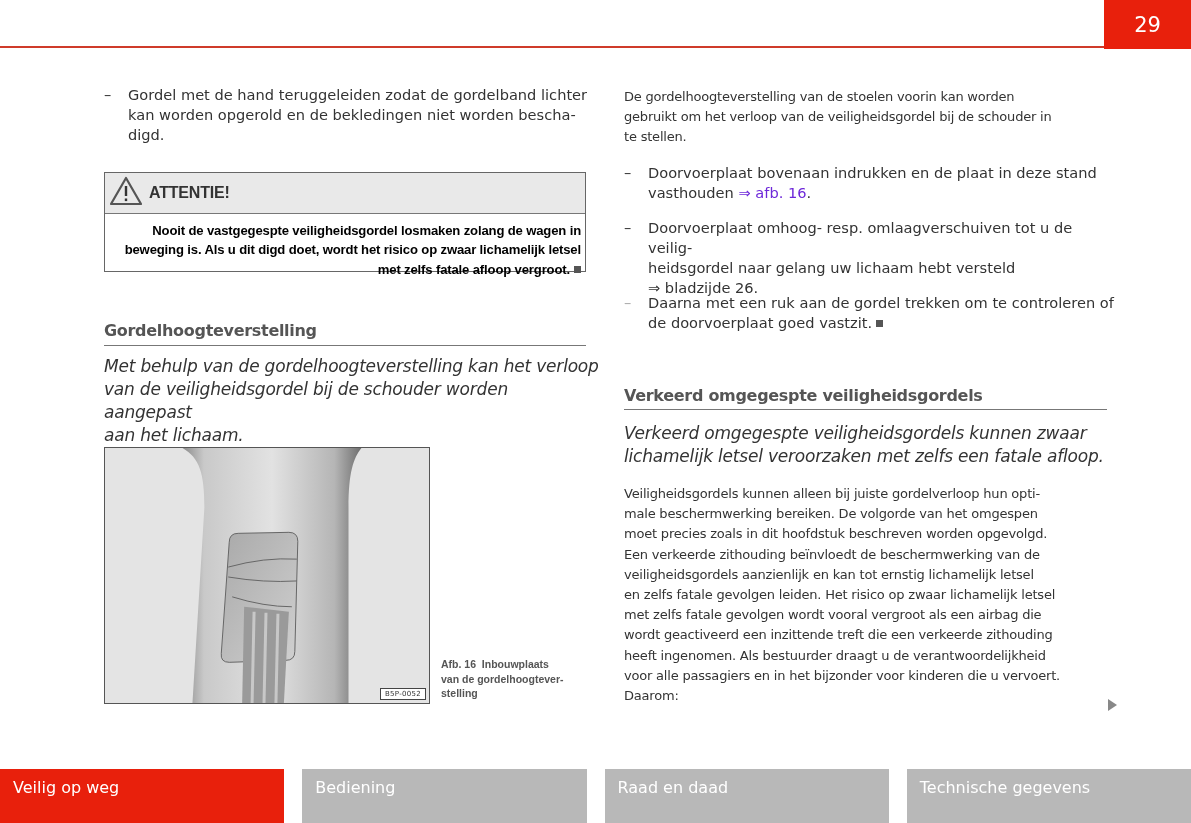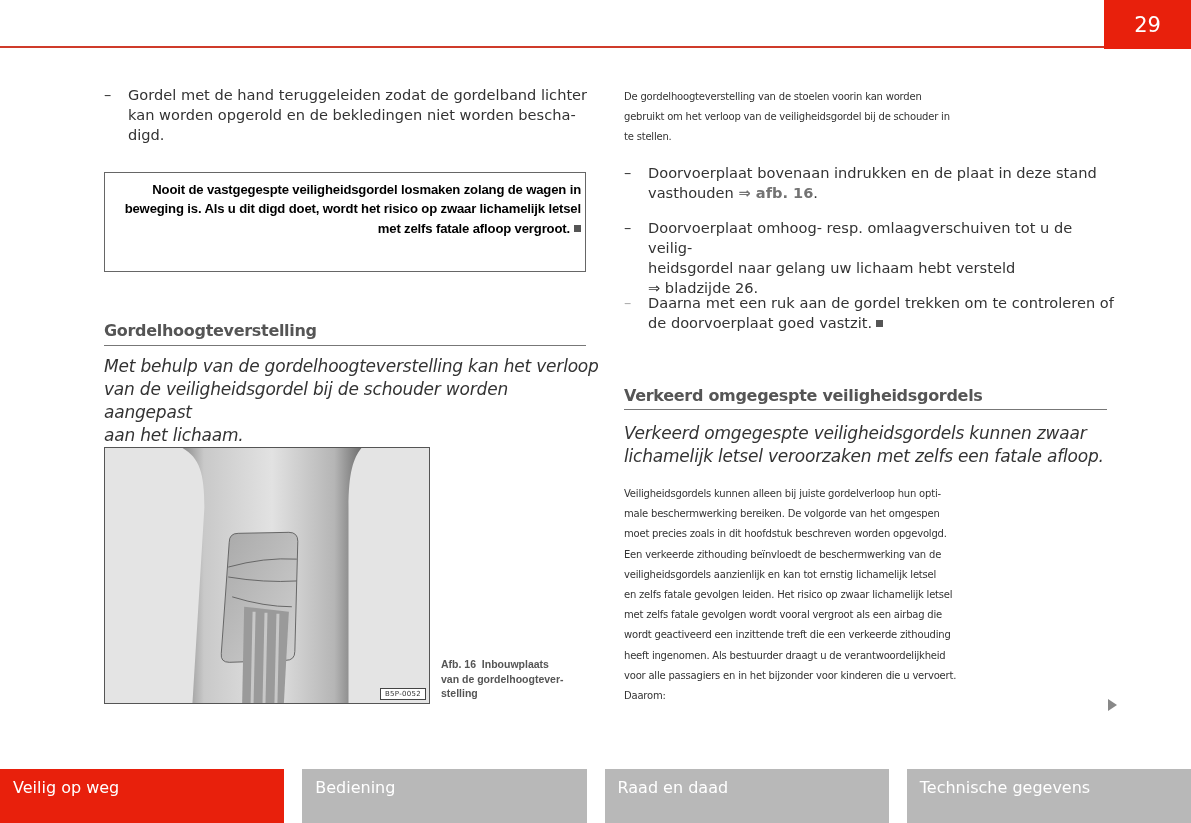--- a/index.html
+++ b/index.html
@@ -23,22 +23,22 @@
 
   .section-title { position: absolute; font-weight: bold; font-size: 16px; color: #555; letter-spacing: -0.3px; }
   .section-rule { position: absolute; height: 1px; background: #777; }
   .lead { position: absolute; font-style: italic; font-size: 17px; line-height: 23px; color: #333; letter-spacing: -0.2px; }
 
   .figure { position: absolute; left: 104px; top: 447px; width: 326px; height: 257px; border: 1px solid #555; background: #e6e6e6; overflow: hidden; }
   .figure svg { width: 100%; height: 100%; display: block; }
   .fig-code { position: absolute; right: 3px; bottom: 3px; font-size: 7px; padding: 1px 4px; border: 1px solid #444; background: #fff; color: #333; letter-spacing: 0.3px; }
   .fig-caption { position: absolute; left: 441px; top: 657px; width: 150px; font-family: "Liberation Sans", sans-serif; font-weight: bold; font-size: 10.5px; line-height: 14.5px; color: #555; }
 
-  .para { position: absolute; font-size: 10px; line-height: 20.2px; color: #333; letter-spacing: -0.2px; }
-  .ref { color: #737373; font-weight: bold; }
+  .para { position: absolute; font-size: 13px; line-height: 20.2px; color: #333; letter-spacing: -0.2px; }
+  .ref { color: #6d28d9; }
   .next-arrow { position: absolute; left: 1108px; top: 699px; width: 0; height: 0; border-left: 9px solid #888; border-top: 6px solid transparent; border-bottom: 6px solid transparent; cursor: pointer; }
 
   .footer-tabs { position: absolute; left: 0; top: 769px; width: 1191px; height: 54px; display: flex; gap: 18px; }
   .tab { flex: 1; height: 54px; background: #b8b8b8; color: #fff; font-family: "DejaVu Sans", sans-serif; font-size: 16px; padding: 9px 0 0 13px; cursor: pointer; }
   .tab.active { background: #e8200c; }
 </style>
 </head>
 <body>
 
 <div class="top-rule"></div>
@@ -47,20 +47,30 @@
 <div class="bullet" style="left:104px; top:85px; width:490px;">
   <span class="dash">–</span>
   <div class="txt">
     <div>Gordel met de hand teruggeleiden zodat de gordelband lichter</div>
     <div>kan worden opgerold en de bekledingen niet worden bescha-</div>
     <div>digd.</div>
   </div>
 </div>
 
 <div class="warning-box">
+  <div class="warning-head">
+    <span>
+      <svg viewBox="0 0 34 30">
+        <path d="M17 2 L32 28 L2 28 Z" fill="none" stroke="#555" stroke-width="2.2" stroke-linejoin="round"></path>
+        <rect x="15.8" y="10" width="2.4" height="10" fill="#333"></rect>
+        <rect x="15.8" y="22.5" width="2.4" height="2.6" fill="#333"></rect>
+      </svg>
+    </span>
+    <span class="warning-title">ATTENTIE!</span>
+  </div>
   <div class="warning-body">
     <div>Nooit de vastgegespte veiligheidsgordel losmaken zolang de wagen in</div>
     <div>beweging is. Als u dit digd doet, wordt het risico op zwaar lichamelijk letsel</div>
     <div><span>met zelfs fatale afloop vergroot.</span><span class="end-square"></span></div>
   </div>
 </div>
 
 <div class="section-title" style="left:104px; top:321px;">Gordelhoogteverstelling</div>
 <div class="section-rule" style="left:104px; top:345px; width:482px;"></div>
 <div class="lead" style="left:104px; top:355px; width:495px;">

